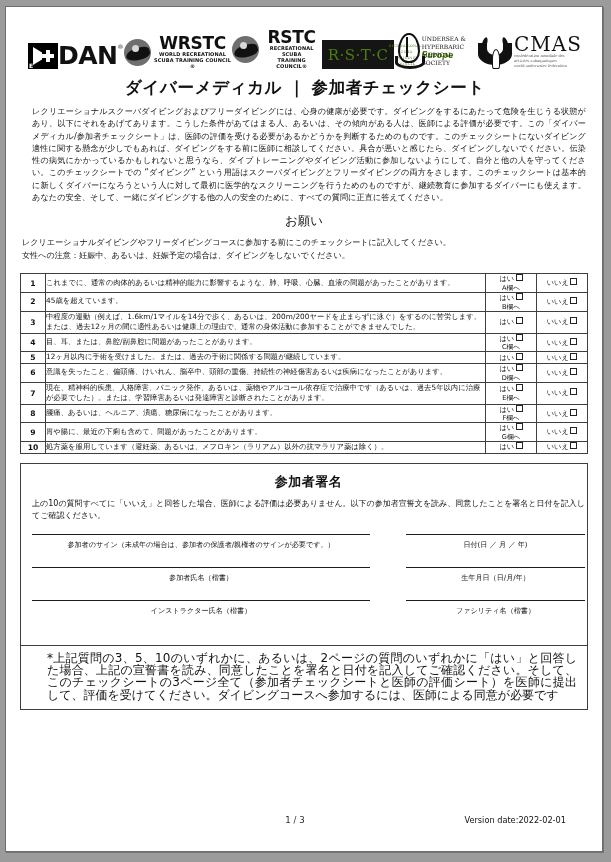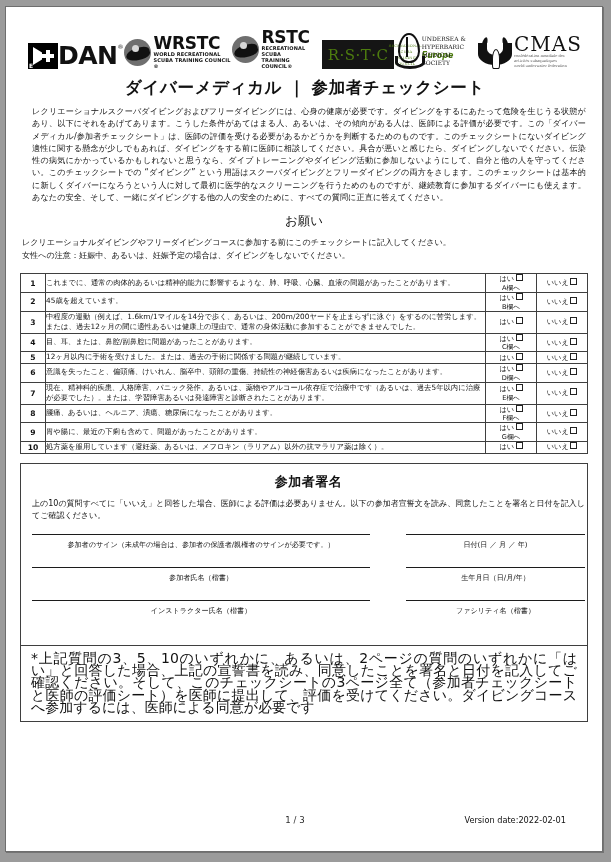--- a/index.html
+++ b/index.html
@@ -87,21 +87,21 @@
     background: #111;
     border-radius: 60% 40% 45% 55%;
     transform: rotate(-14deg);
   }
   .roundmark::after {
     content: "";
     position: absolute; left: 8px; top: 6px;
     width: 7px; height: 7px; border-radius: 50%;
     background: #d8d8d8;
   }
-  .mark-text { margin-left: 3px; }
+  .mark-text { margin-left: 3px; text-align: center; }
   .mark-title {
     font-size: 17px; font-weight: bold; letter-spacing: -0.3px;
     line-height: 16px; color: #111;
   }
   .mark-sub {
     font-size: 5px; font-weight: bold; line-height: 6px;
     color: #111; letter-spacing: 0.1px;
   }
 
   
@@ -278,22 +278,22 @@
     font-size: 7.1px;
     color: #111;
     text-align: center;
     line-height: 10px;
   }
 
   
   .footnote-box {
     border: 1px solid #3f3f3f;
     border-top: none;
-    padding: 6px 10px 8px 10px;
-    font-size: 14px;
+    padding: 6px 10px 8px 26px;
+    font-size: 12px;
     line-height: 12.2px;
     text-align: justify;
     color: #111;
   }
 
   
   .page-footer {
     position: absolute;
     left: 0; right: 18px; bottom: 22px;
     height: 14px;

